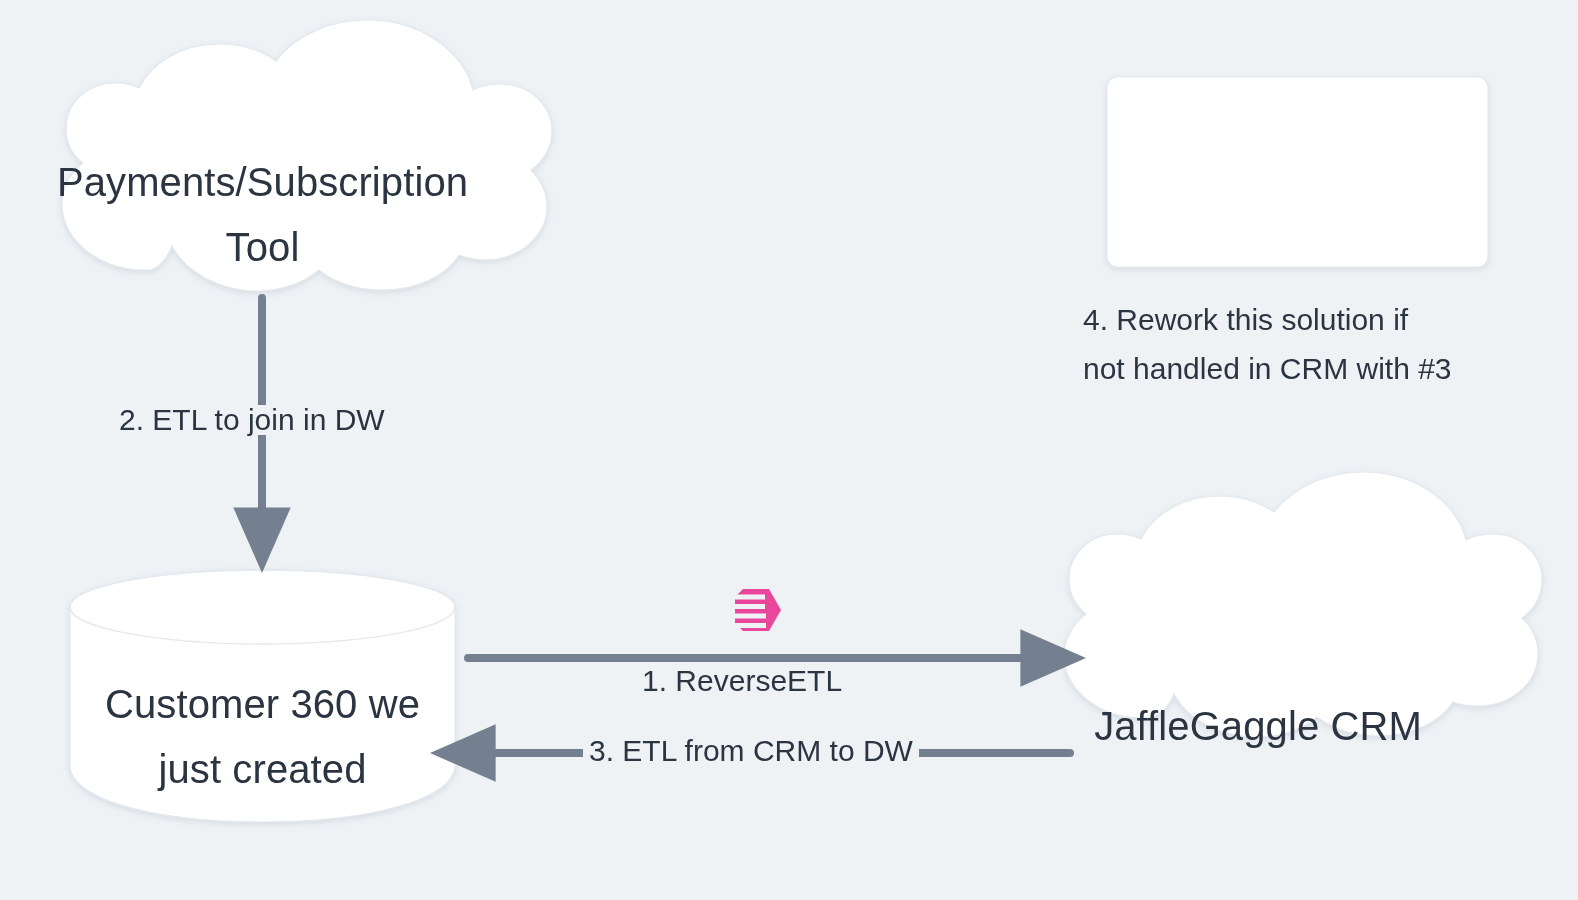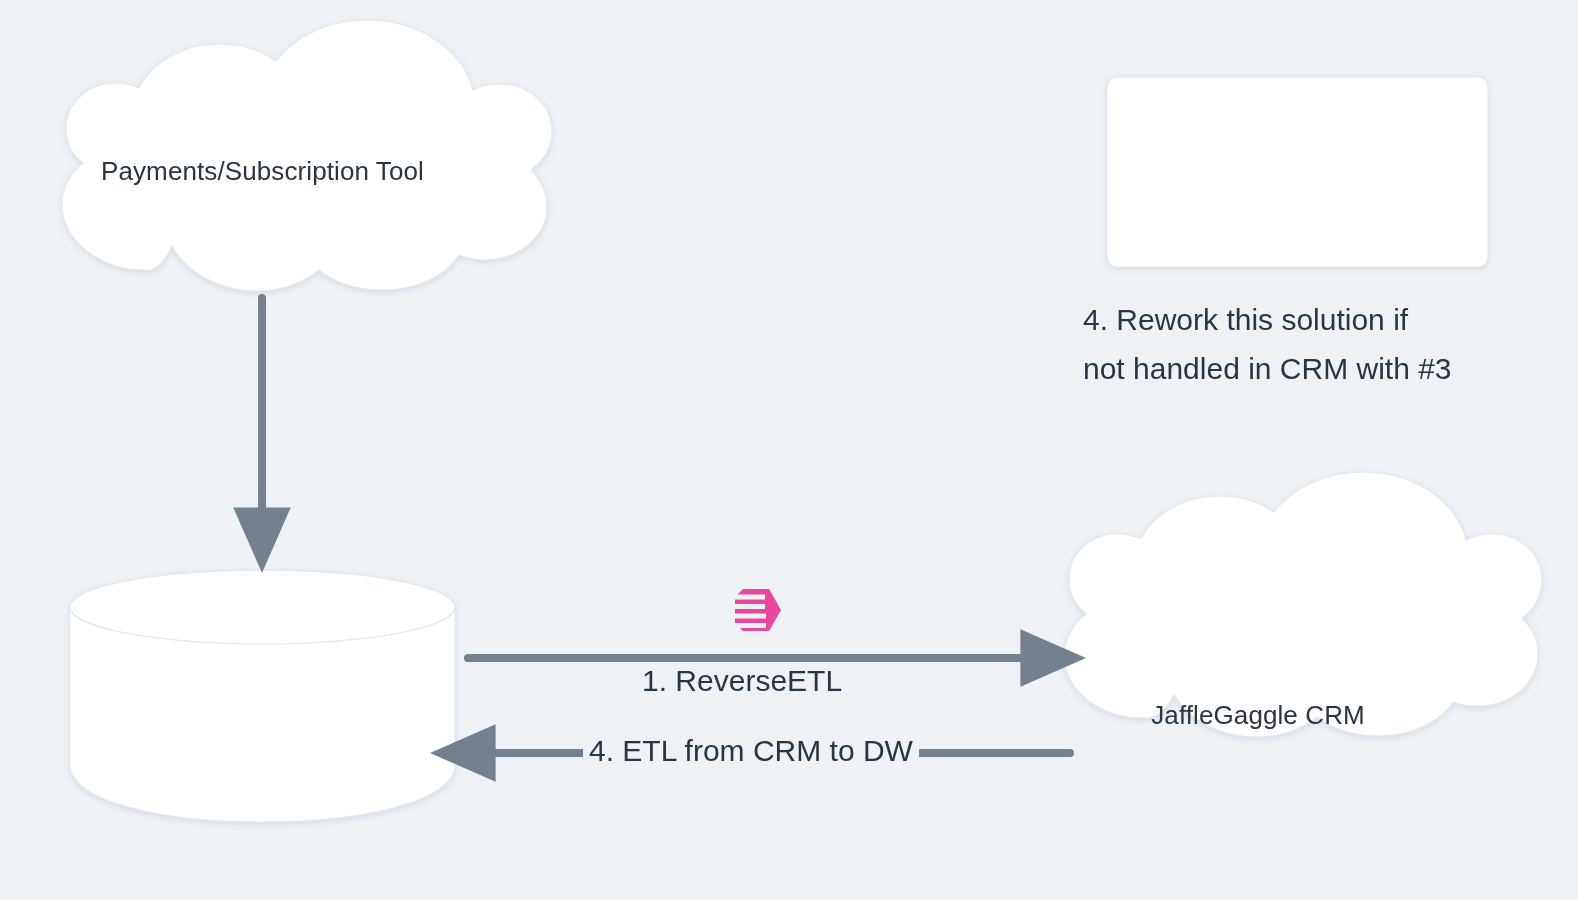--- a/index.html
+++ b/index.html
@@ -15,21 +15,21 @@
     overflow: hidden;
   }
   #diagram-root {
     position: relative;
     width: 1578px;
     height: 900px;
   }
   .node-label {
     position: absolute;
     color: #2b3441;
-    font-size: 26px;
+    font-size: 40px;
     line-height: 1.62;
     text-align: center;
     letter-spacing: 0.1px;
     white-space: pre-line;
     pointer-events: none;
   }
   .edge-label {
     position: absolute;
     color: #2b3441;
     font-size: 30px;
@@ -153,24 +153,27 @@
       <rect x="-3" y="5.5" width="33" height="5.0" fill="#eef2f5"></rect>
       <rect x="-8" y="15.0" width="38" height="5.0" fill="#eef2f5"></rect>
       <rect x="-10" y="24.5" width="41" height="5.0" fill="#eef2f5"></rect>
       <rect x="-5" y="34.0" width="36" height="5.0" fill="#eef2f5"></rect>
     </g>
   </svg>
 
   <div class="node-label" style="left:30px; top:150px; width:465px;">Payments/Subscription Tool</div>
 
 
+  <div class="node-label" style="left:70px; top:672px; width:385px;">Customer 360 we
+just created</div>
 
   <div class="node-label" style="left:1048px; top:662px; width:420px;margin-top:32px;">JaffleGaggle CRM</div>
 
   <div class="edge-label" style="left:636px; top:641px;margin-top:25px;">1. ReverseETL</div>
 
+  <div class="edge-label" style="left:113px; top:405px;">2. ETL to join in DW</div>
 
-  <div class="edge-label" style="left:583px; top:736px;">4. ETL from CRM to DW</div>
+  <div class="edge-label" style="left:583px; top:736px;">3. ETL from CRM to DW</div>
 
   <div class="note-text" style="left:1083px; top:296px; width:470px;">4. Rework this solution if
 not handled in CRM with #3</div>
 
 </div>
 
 </body></html>

